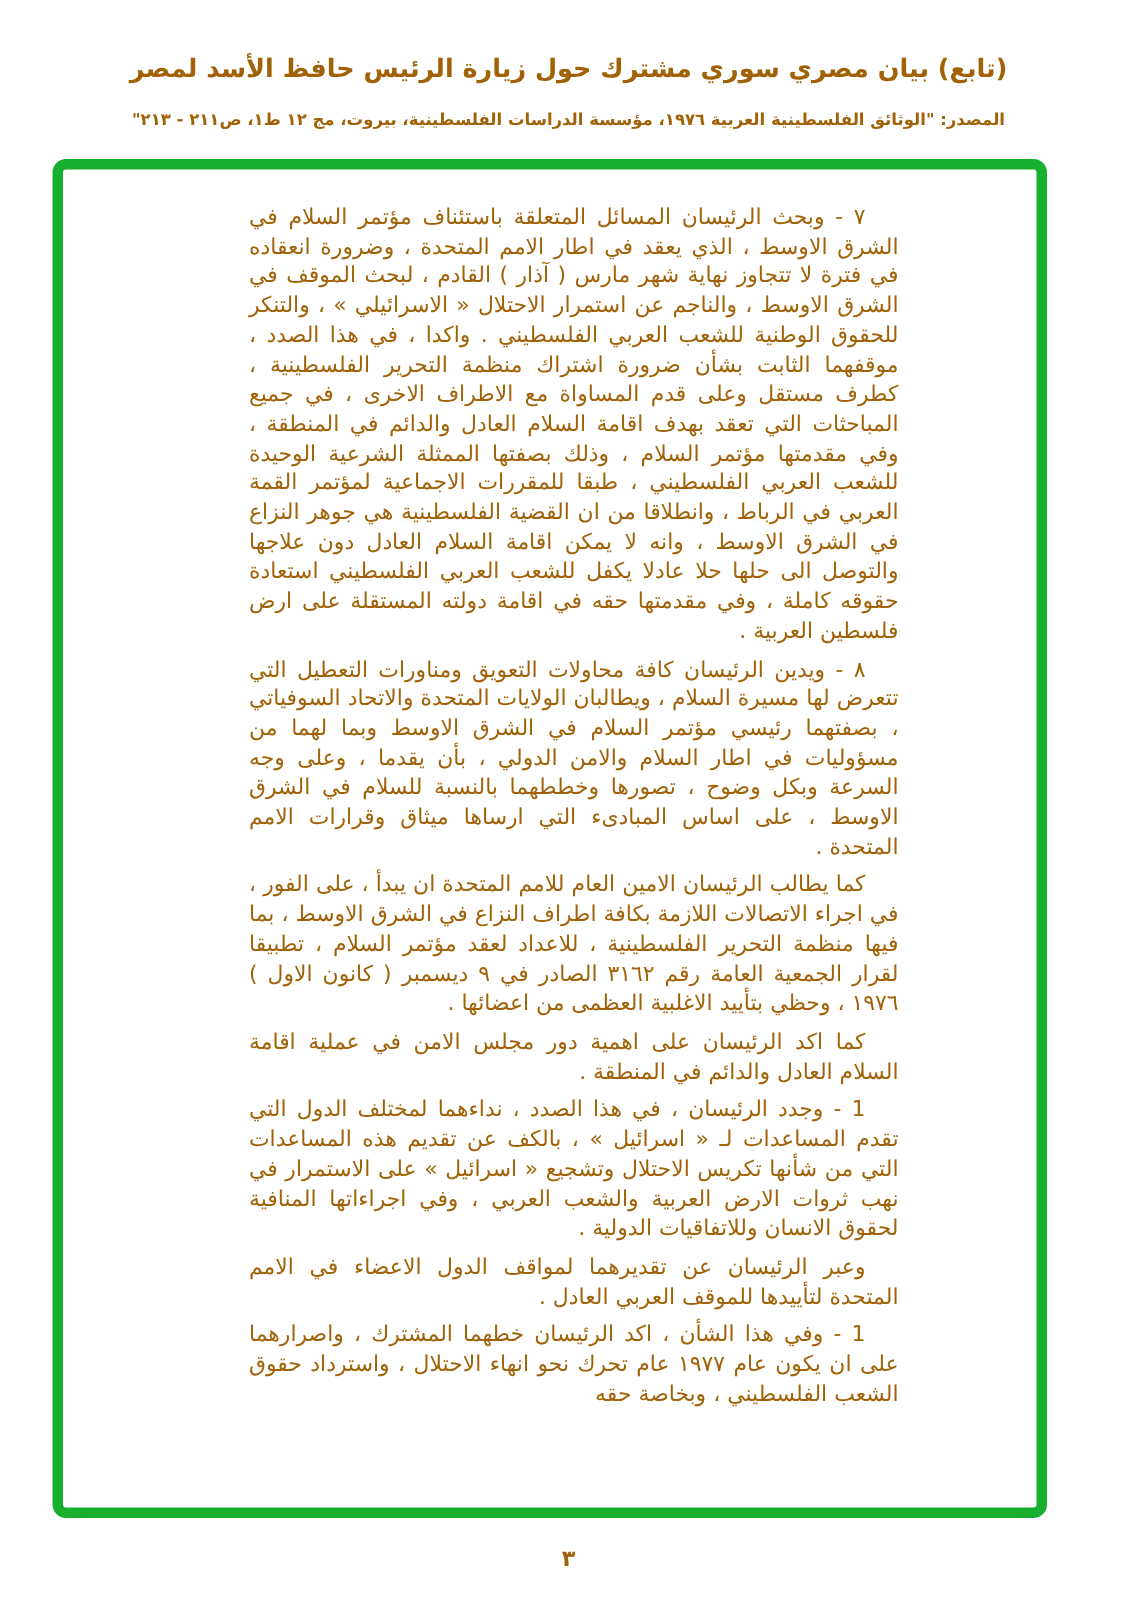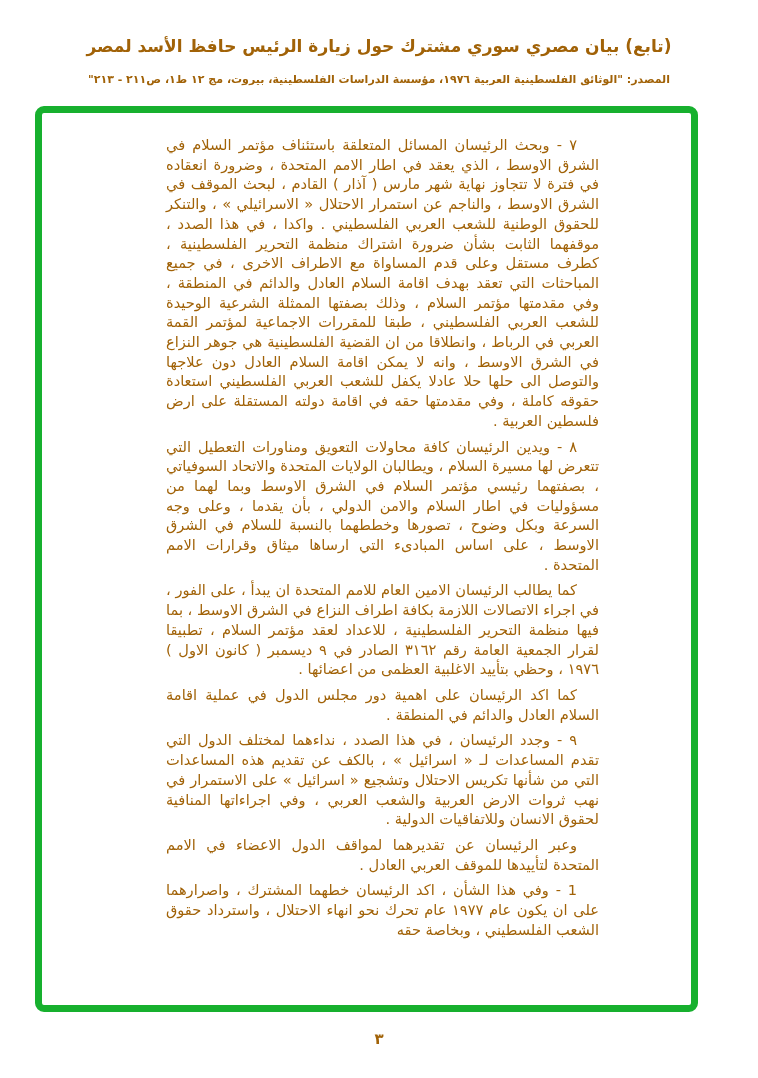--- a/index.html
+++ b/index.html
@@ -78,22 +78,22 @@
 
   <h1 class="doc-title">(تابع) بيان مصري سوري مشترك حول زيارة الرئيس حافظ الأسد لمصر</h1>
 
   <div class="doc-source">المصدر: "الوثائق الفلسطينية العربية ١٩٧٦، مؤسسة الدراسات الفلسطينية، بيروت، مج ١٢ ط١، ص٢١١ - ٢١٣"</div>
 
   <div class="green-box" style="border-color: rgb(23, 176, 46);">
     <div class="text-block" dir="rtl">
         <p>٧ - وبحث الرئيسان المسائل المتعلقة باستئناف مؤتمر السلام في الشرق الاوسط ، الذي يعقد في اطار الامم المتحدة ، وضرورة انعقاده في فترة لا تتجاوز نهاية شهر مارس ( آذار ) القادم ، لبحث الموقف في الشرق الاوسط ، والناجم عن استمرار الاحتلال « الاسرائيلي » ، والتنكر للحقوق الوطنية للشعب العربي الفلسطيني . واكدا ، في هذا الصدد ، موقفهما الثابت بشأن ضرورة اشتراك منظمة التحرير الفلسطينية ، كطرف مستقل وعلى قدم المساواة مع الاطراف الاخرى ، في جميع المباحثات التي تعقد بهدف اقامة السلام العادل والدائم في المنطقة ، وفي مقدمتها مؤتمر السلام ، وذلك بصفتها الممثلة الشرعية الوحيدة للشعب العربي الفلسطيني ، طبقا للمقررات الاجماعية لمؤتمر القمة العربي في الرباط ، وانطلاقا من ان القضية الفلسطينية هي جوهر النزاع في الشرق الاوسط ، وانه لا يمكن اقامة السلام العادل دون علاجها والتوصل الى حلها حلا عادلا يكفل للشعب العربي الفلسطيني استعادة حقوقه كاملة ، وفي مقدمتها حقه في اقامة دولته المستقلة على ارض فلسطين العربية .</p>
         <p>٨ - ويدين الرئيسان كافة محاولات التعويق ومناورات التعطيل التي تتعرض لها مسيرة السلام ، ويطالبان الولايات المتحدة والاتحاد السوفياتي ، بصفتهما رئيسي مؤتمر السلام في الشرق الاوسط وبما لهما من مسؤوليات في اطار السلام والامن الدولي ، بأن يقدما ، وعلى وجه السرعة وبكل وضوح ، تصورها وخططهما بالنسبة للسلام في الشرق الاوسط ، على اساس المبادىء التي ارساها ميثاق وقرارات الامم المتحدة .</p>
         <p>كما يطالب الرئيسان الامين العام للامم المتحدة ان يبدأ ، على الفور ، في اجراء الاتصالات اللازمة بكافة اطراف النزاع في الشرق الاوسط ، بما فيها منظمة التحرير الفلسطينية ، للاعداد لعقد مؤتمر السلام ، تطبيقا لقرار الجمعية العامة رقم ٣١٦٢ الصادر في ٩ ديسمبر ( كانون الاول ) ١٩٧٦ ، وحظي بتأييد الاغلبية العظمى من اعضائها .</p>
-        <p>كما اكد الرئيسان على اهمية دور مجلس الدول في عملية اقامة السلام العادل والدائم في المنطقة .</p>
-        <p>٩ - وجدد الرئيسان ، في هذا الصدد ، نداءهما لمختلف الدول التي تقدم المساعدات لـ « اسرائيل » ، بالكف عن تقديم هذه المساعدات التي من شأنها تكريس الاحتلال وتشجيع « اسرائيل » على الاستمرار في نهب ثروات الارض العربية والشعب العربي ، وفي اجراءاتها المنافية لحقوق الانسان وللاتفاقيات الدولية .</p>
+        <p>كما اكد الرئيسان على اهمية دور مجلس الامن في عملية اقامة السلام العادل والدائم في المنطقة .</p>
+        <p>1 - وجدد الرئيسان ، في هذا الصدد ، نداءهما لمختلف الدول التي تقدم المساعدات لـ « اسرائيل » ، بالكف عن تقديم هذه المساعدات التي من شأنها تكريس الاحتلال وتشجيع « اسرائيل » على الاستمرار في نهب ثروات الارض العربية والشعب العربي ، وفي اجراءاتها المنافية لحقوق الانسان وللاتفاقيات الدولية .</p>
         <p>وعبر الرئيسان عن تقديرهما لمواقف الدول الاعضاء في الامم المتحدة لتأييدها للموقف العربي العادل .</p>
         <p>1 - وفي هذا الشأن ، اكد الرئيسان خطهما المشترك ، واصرارهما على ان يكون عام ١٩٧٧ عام تحرك نحو انهاء الاحتلال ، واسترداد حقوق الشعب الفلسطيني ، وبخاصة حقه</p>
       </div>
   </div>
 
   <div class="page-number">٣</div>
 
 </div>
 
 </body></html>

